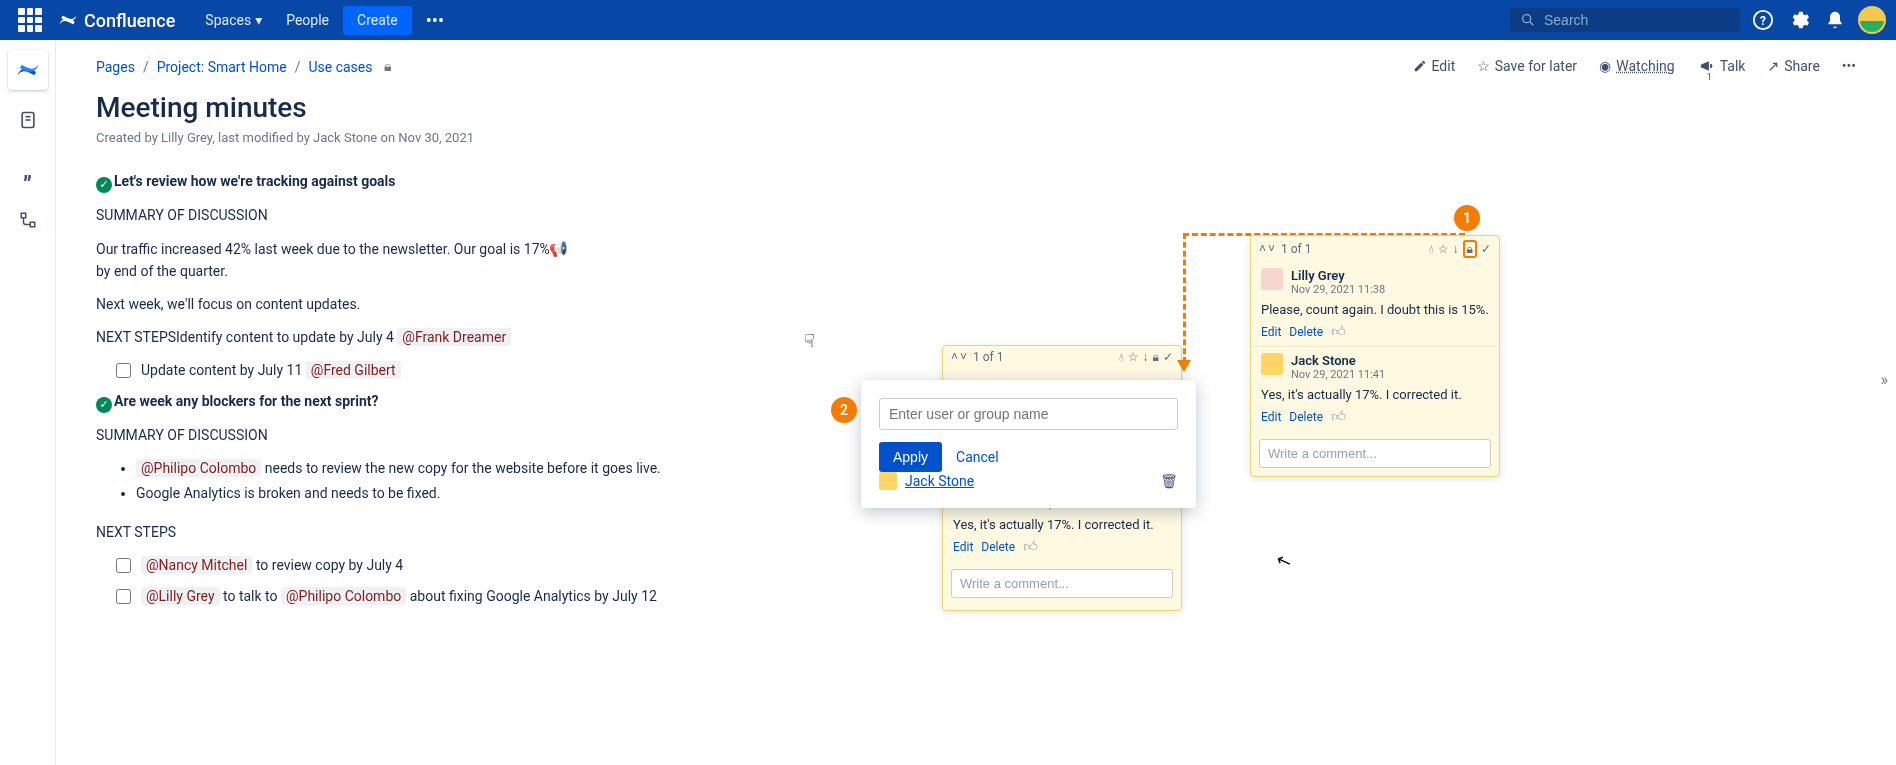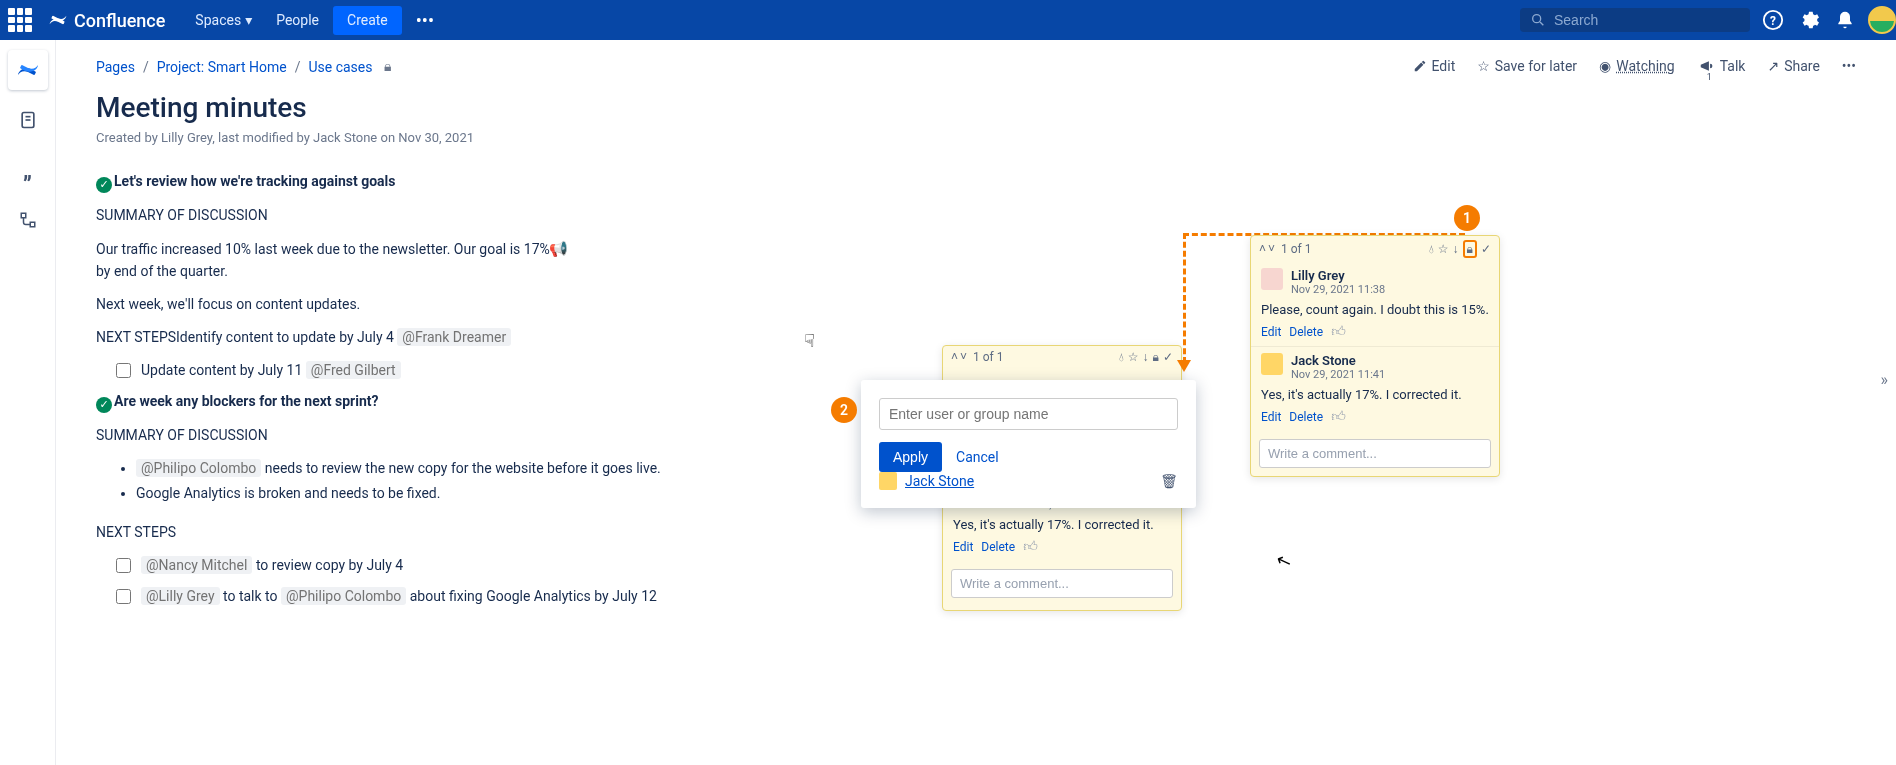--- a/index.html
+++ b/index.html
@@ -1,18 +1,18 @@
 <!DOCTYPE html>
 <html><head>
 <meta charset="utf-8">
 <style>
 * { margin: 0; padding: 0; box-sizing: border-box; }
 body { font-family: -apple-system, BlinkMacSystemFont, "Segoe UI", Roboto, Arial, sans-serif; font-size: 14px; color: #172B4D; overflow: hidden; }
 
-.header { background: #0747A6; height: 40px; display: flex; align-items: center; padding: 0 0; color: white; }
+.header { background: #0747A6; height: 40px; display: flex; align-items: center; padding: 0 10px; color: white; }
 .app-grid-icon { width: 24px; height: 24px; display: grid; grid-template: repeat(3,1fr)/repeat(3,1fr); gap: 2px; margin: 0 8px; cursor: pointer; }
 .app-grid-icon span { background: white; border-radius: 1px; }
 .logo-section { display: flex; align-items: center; gap: 6px; margin-left: 8px; cursor: pointer; }
 .conf-logo { width: 20px; height: 20px; }
 .logo-text { font-size: 18px; font-weight: 500; }
 .nav-items { display: flex; gap: 4px; margin-left: 20px; }
 .nav-item { padding: 4px 10px; cursor: pointer; display: flex; align-items: center; gap: 4px; color: #DEEBFF; font-size: 14px; }
 .create-btn { background: #0065FF; padding: 5px 14px; border-radius: 3px; cursor: pointer; font-size: 14px; }
 .dots-btn { padding: 4px 10px; cursor: pointer; font-size: 18px; }
 .header-right { margin-left: auto; display: flex; align-items: center; gap: 10px; }
@@ -38,21 +38,21 @@
 .talk-badge { position: relative; }
 .talk-badge::after { content: "1"; position: absolute; bottom: -8px; left: 10px; font-size: 9px; color: #42526E; }
 
 h1.title { font-size: 28px; font-weight: 500; margin-top: 16px; color: #172B4D; }
 .meta { color: #6B778C; font-size: 13px; margin-top: 6px; }
 
 .doc { margin-top: 26px; line-height: 1.5; }
 .doc p { margin-bottom: 12px; }
 .check-icon { display: inline-flex; width: 16px; height: 16px; background: #00875A; border-radius: 50%; color: white; align-items: center; justify-content: center; font-size: 11px; margin-right: 2px; vertical-align: -2px; }
 .section-h { font-size: 14px; margin-bottom: 10px; }
-.mention { background: #EFF1F4; border-radius: 3px; padding: 1px 5px; color: #737373; cursor: pointer; }
+.mention { background: #EFF1F4; border-radius: 3px; padding: 1px 5px; color: #7f1d1d; cursor: pointer; }
 .task-row { display: flex; align-items: center; gap: 10px; margin-left: 20px; margin-bottom: 10px; }
 .task-row input[type=checkbox] { width: 15px; height: 15px; cursor: pointer; }
 ul.bullets { margin-left: 40px; margin-bottom: 18px; }
 ul.bullets li { margin-bottom: 4px; }
 
 .annotation-badge { width: 26px; height: 26px; background: #F57C00; color: white; border-radius: 50%; display: flex; align-items: center; justify-content: center; font-weight: 600; position: absolute; z-index: 20; font-size: 14px; }
 
 .comment-panel { position: absolute; background: #FEF9E1; border: 1px solid #E8D675; border-radius: 4px; width: 250px; box-shadow: 0 2px 8px rgba(0,0,0,.1); font-size: 13px; }
 .comment-head { display: flex; align-items: center; justify-content: space-between; padding: 4px 8px; color: #5E6C84; font-size: 12px; }
 .comment-head .left { display: flex; gap: 2px; align-items: center; }
@@ -219,21 +219,21 @@
         </div>
       <div class="pa">•••</div>
     </div>
 
     <h1 class="title">Meeting minutes</h1>
     <p class="meta">Created by Lilly Grey, last modified by Jack Stone on Nov 30, 2021</p>
 
     <div class="doc">
       <p><span class="check-icon">✓</span><b>Let's review how we're tracking against goals</b></p>
       <p class="section-h">SUMMARY OF DISCUSSION</p>
-      <p style="max-width:520px;"><span>Our traffic increased 10% last week due to the newsletter. Our goal is 17%</span><span class="megaphone">📢</span><br><span>by end of the quarter.</span></p>
+      <p style="max-width:520px;"><span>Our traffic increased 42% last week due to the newsletter. Our goal is 17%</span><span class="megaphone">📢</span><br><span>by end of the quarter.</span></p>
       <p>Next week, we'll focus on content updates.</p>
       <p><span>NEXT STEPS</span><span>Identify content to update by July 4</span> <span class="mention">@Frank Dreamer</span></p>
       <div class="task-row">
         <input type="checkbox" style="">
         <span><span>Update content by July 11</span> <span class="mention">@Fred Gilbert</span></span>
       </div>
       <p><span class="check-icon">✓</span><b>Are week any blockers for the next sprint?</b></p>
       <p class="section-h">SUMMARY OF DISCUSSION</p>
       <ul class="bullets">
         <li><span class="mention">@Philipo Colombo</span><span> needs to review the new copy for the website before it goes live.</span></li>

